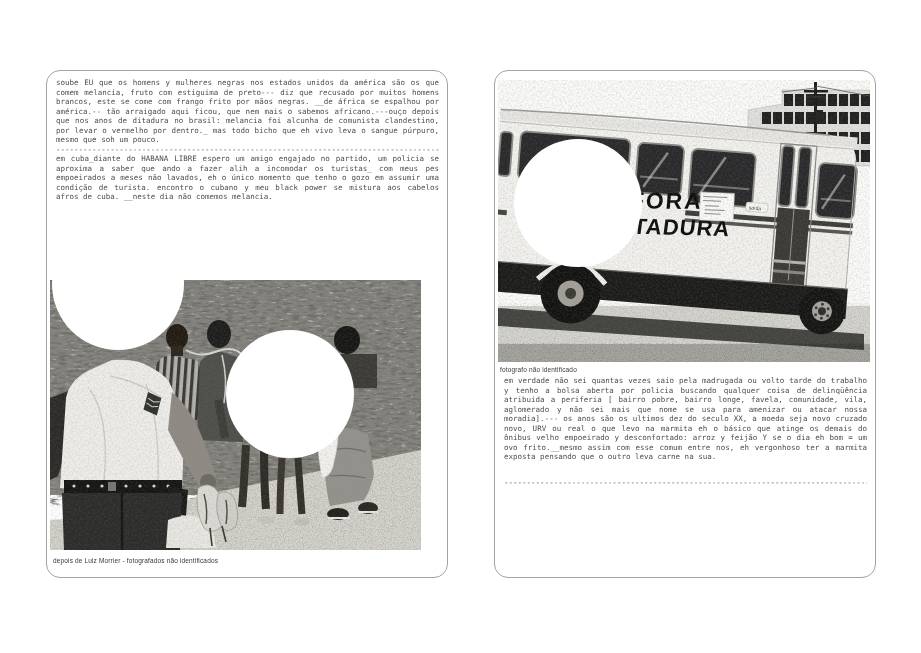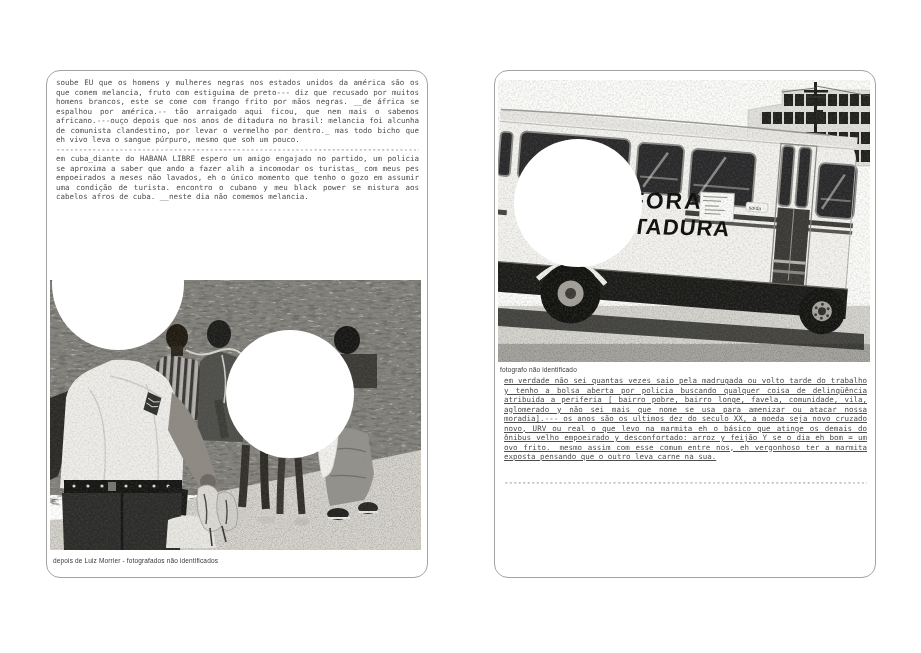--- a/index.html
+++ b/index.html
@@ -1,28 +1,28 @@
 <!DOCTYPE html>
 <html><head>
 <meta charset="utf-8">
 <style>
   html,body{margin:0;padding:0;background:#ffffff;}
   body{width:921px;height:653px;position:relative;overflow:hidden;
        font-family:"DejaVu Sans Mono",monospace;}
   .spread{position:absolute;inset:0;}
   .page{position:absolute;top:70px;width:380px;height:506px;background:#fff;
         border:1px solid #a3a3a3;border-radius:14px;}
-  .page-left{left:46px;}
+  .page-left{left:46px;padding-left:20px;}
   .page-right{left:494px;}
   .typed{position:absolute;left:9px;right:8px;color:#4d4d4d;
          font:7.5px/9.5px "DejaVu Sans Mono",monospace;
          text-align:justify;-webkit-hyphens:none;}
   .typed p{margin:0;}
   .page-left .typed{top:7px;}
-  .page-right .typed{top:305px;text-decoration:underline;}
+  .page-right .typed{top:305px;}
   .dash{white-space:nowrap;overflow:hidden;line-height:9.5px;color:#4d4d4d;
         font:7.5px/9.5px "DejaVu Sans Mono",monospace;}
   .dash-bottom{position:absolute;left:9px;right:8px;top:407px;}
   .photo{position:absolute;margin:0;padding:0;line-height:0;}
   .photo-left{left:3px;top:209px;width:371px;height:270px;}
   .photo-right{left:3px;top:9px;width:372px;height:282px;}
   .caption{position:absolute;font-family:"Liberation Sans",sans-serif;
            font-size:6.5px;color:#383838;letter-spacing:.15px;}
   .page-left .caption{left:6px;top:486px;}
   .page-right .caption{left:5px;top:295px;}

